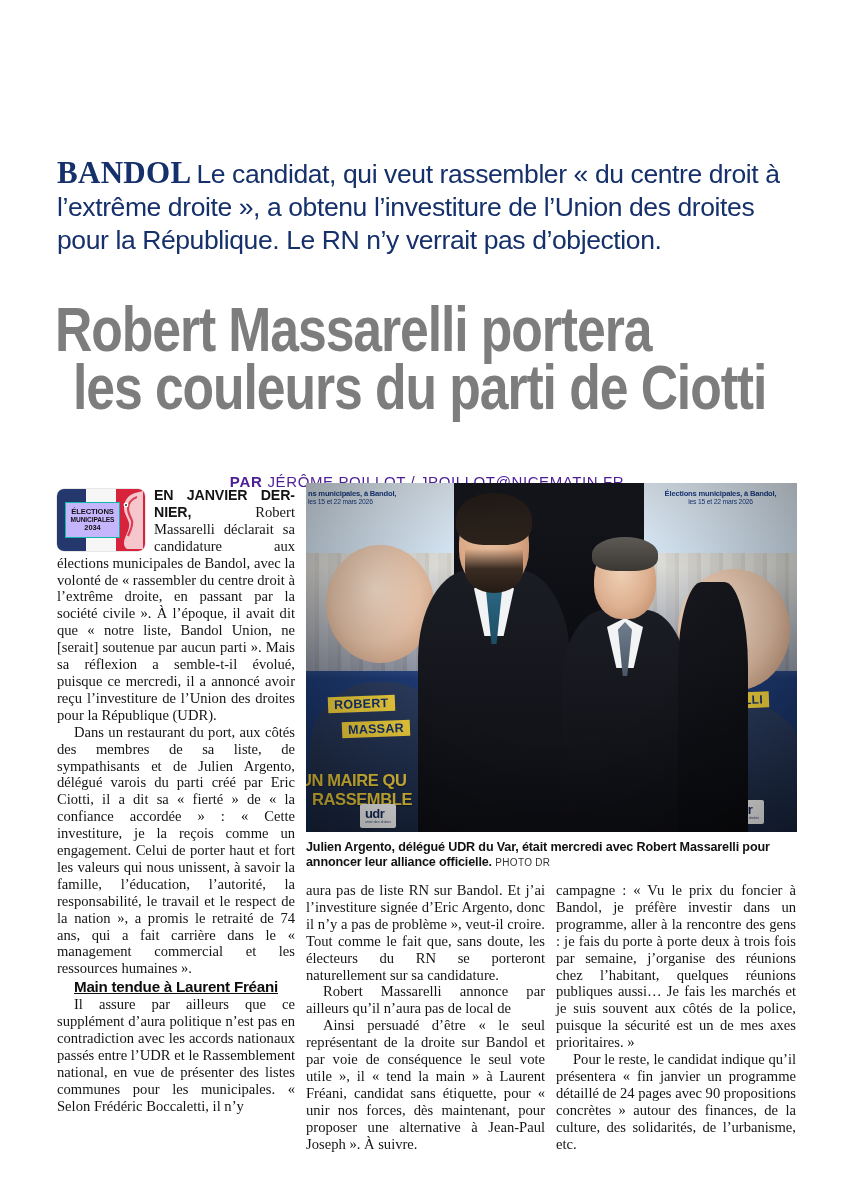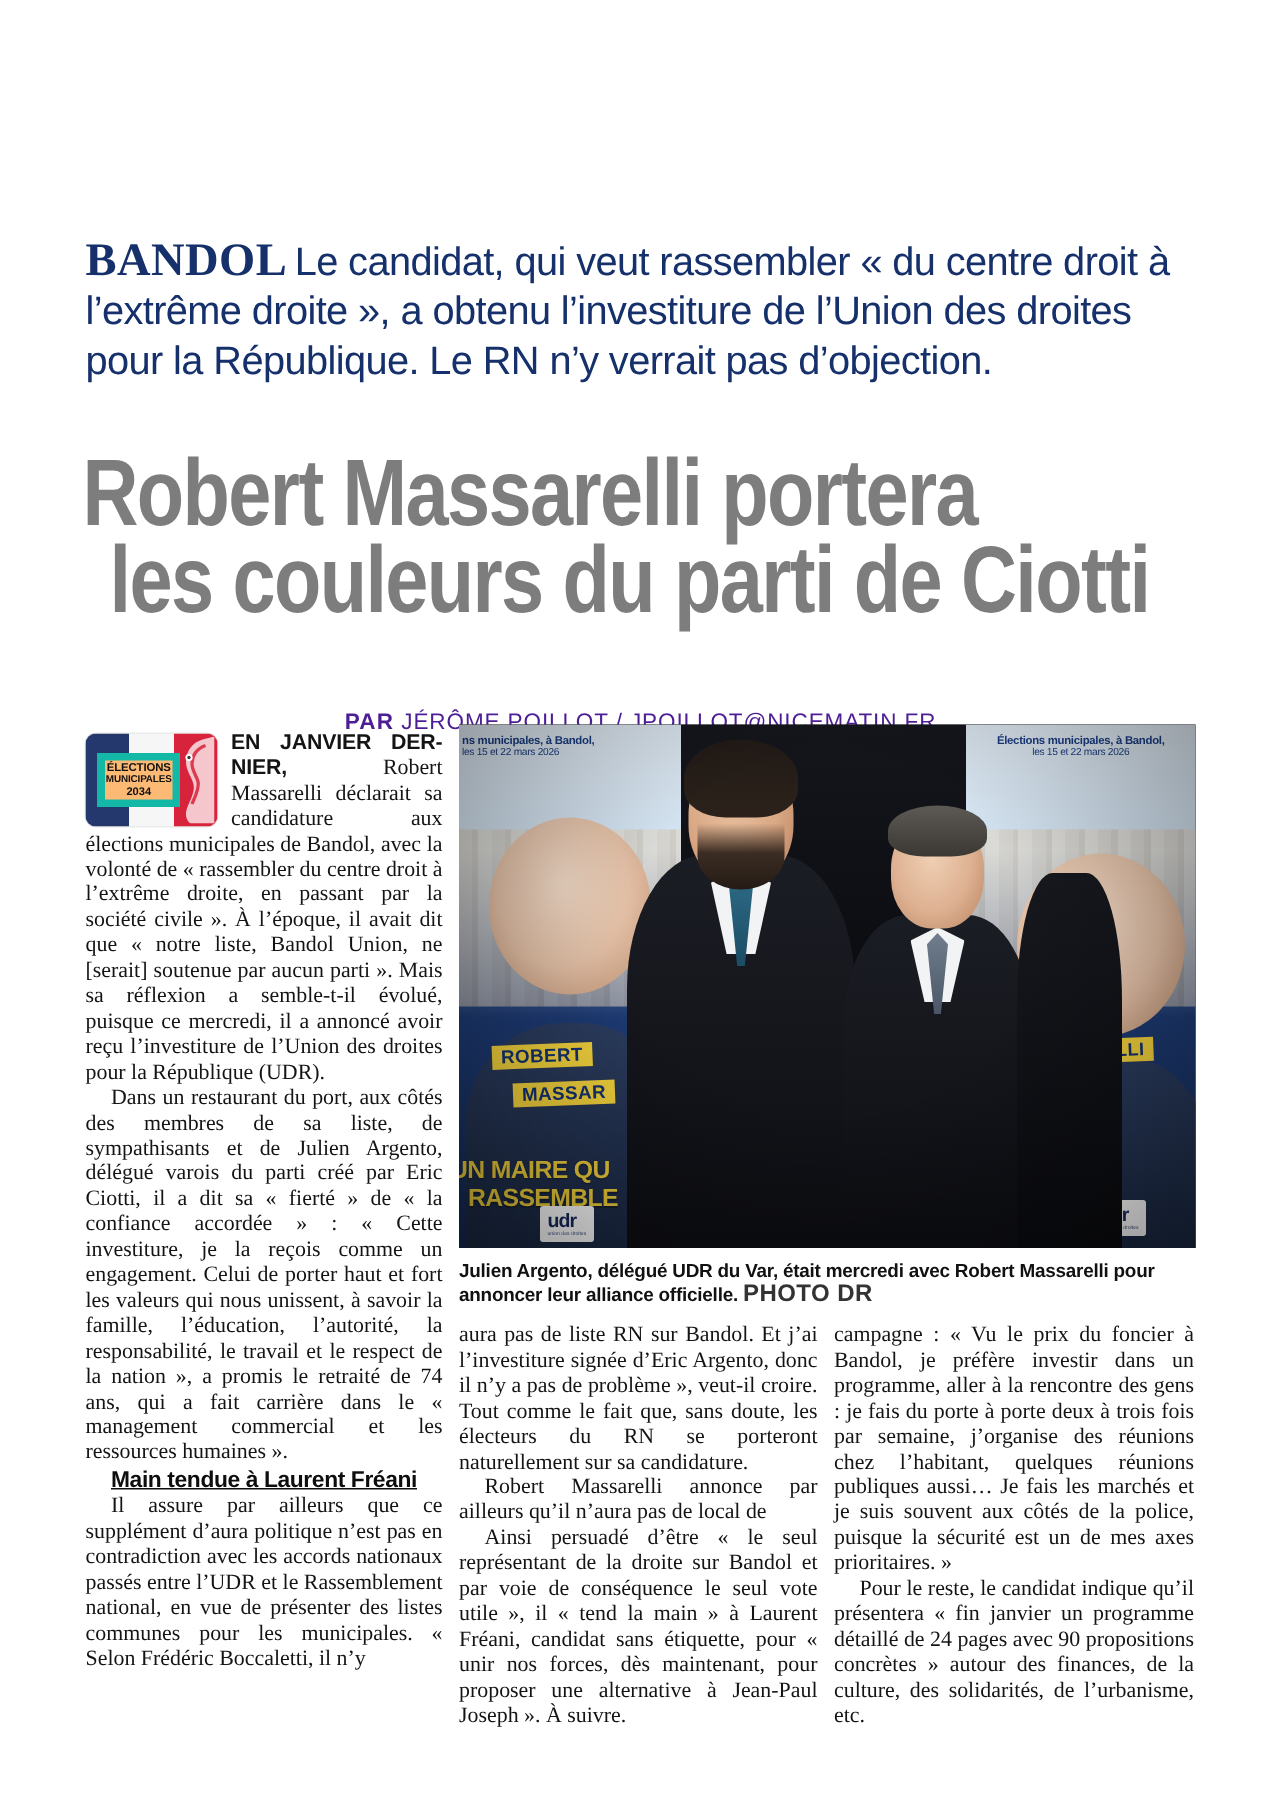--- a/index.html
+++ b/index.html
@@ -129,22 +129,22 @@
   }
   .logo-blue  { left: 0;        background: #25386e; }
   .logo-white { left: 33.33%;   background: #f6f6f6; }
   .logo-red   { left: 66.66%;   background: #d7233b; }
   .logo-plate {
     position: absolute;
     left: 8px;
     top: 13px;
     width: 55px;
     height: 36px;
-    background: #fdba74;
-    border: 5px solid #14b8a6;
+    background: #c4b5fd;
+    border: 1px solid #14b8a6;
     box-sizing: border-box;
     display: flex;
     flex-direction: column;
     align-items: center;
     justify-content: center;
     font-family: "Liberation Sans", sans-serif;
     line-height: 1.08;
     color: #111;
   }
   .logo-l1 { font-size: 7.6px; font-weight: 700; letter-spacing: -0.1px; }
@@ -376,22 +376,22 @@
     top: 840px;
     width: 494px;
     font-family: "Liberation Sans", sans-serif;
     font-size: 12.6px;
     line-height: 15.4px;
     font-weight: 700;
     color: #111;
     letter-spacing: -0.15px;
   }
   .caption .credit {
-    font-weight: 700;
-    font-size: 16px;
+    font-weight: 400;
+    font-size: 10px;
     letter-spacing: 0.3px;
     color: #333;
   }
 </style>
 </head>
 <body>
 
 <div class="page">
 
   <div class="kicker-block">

